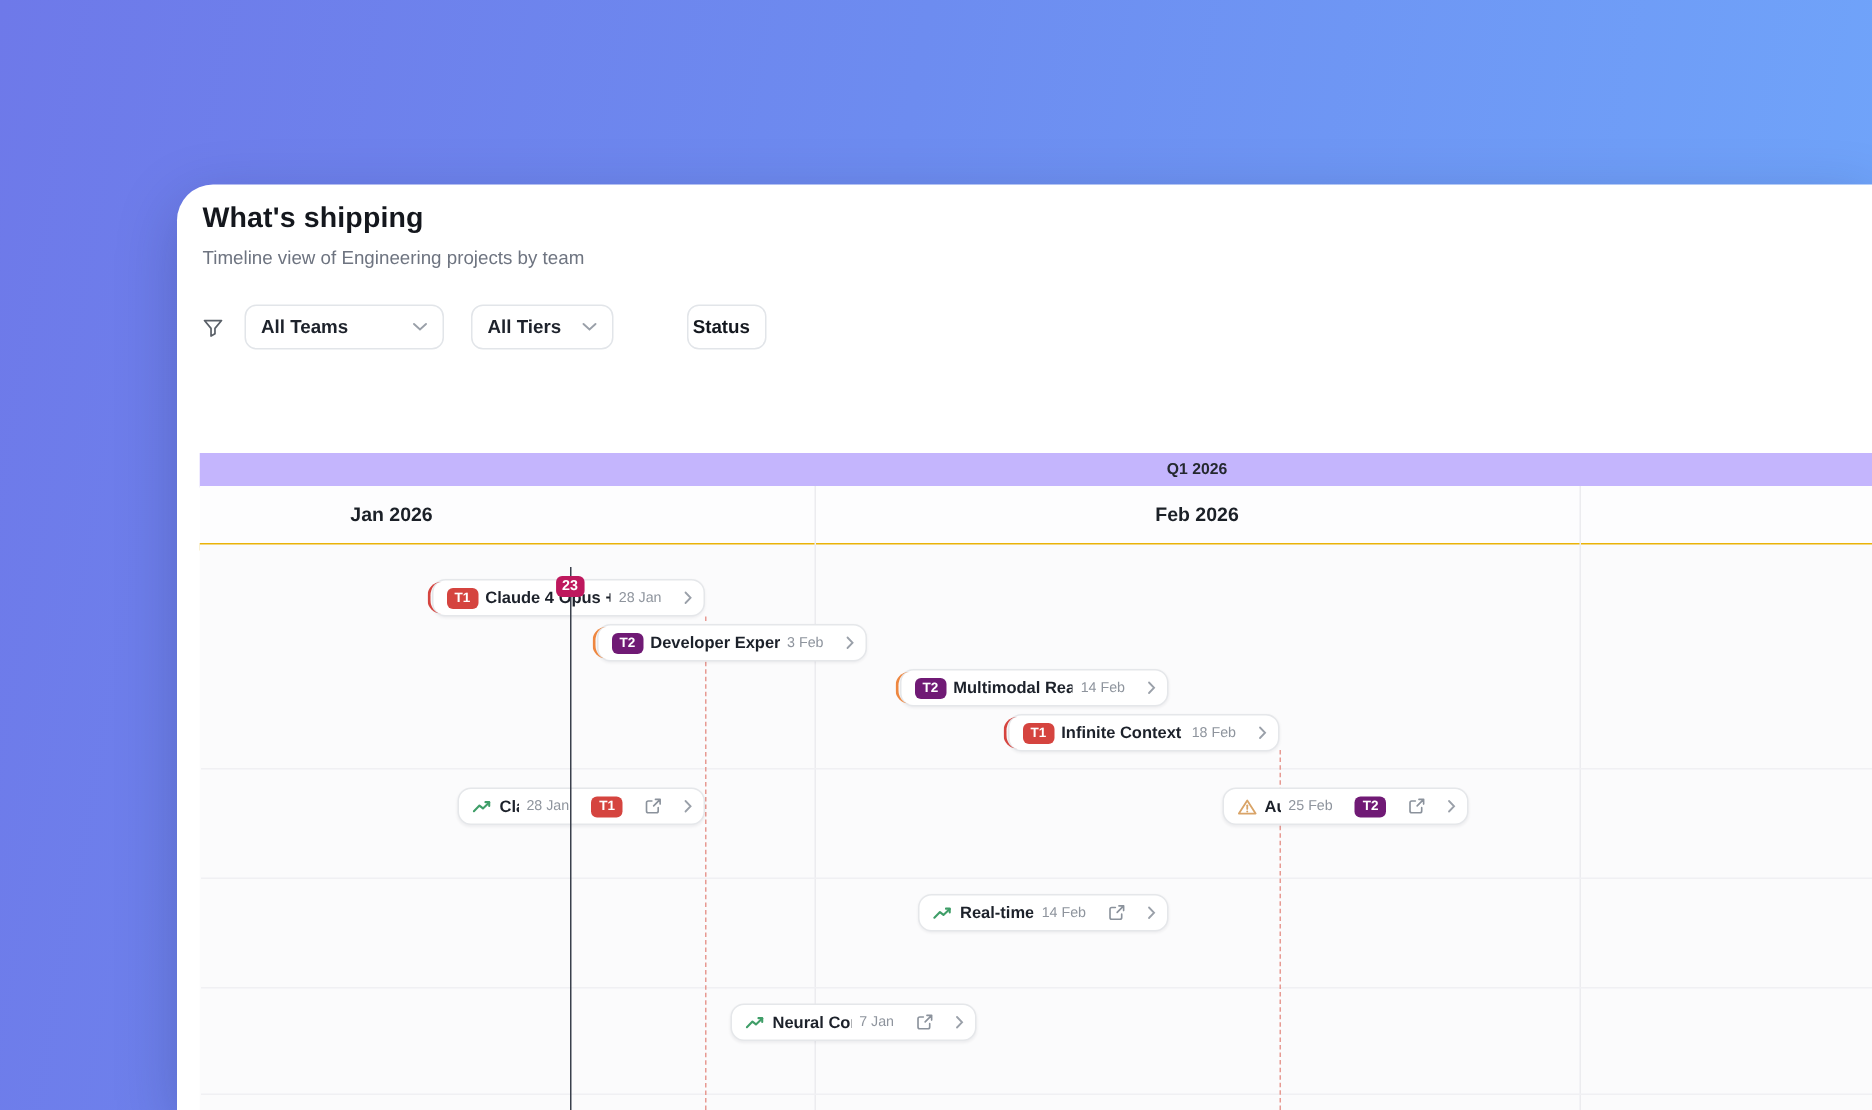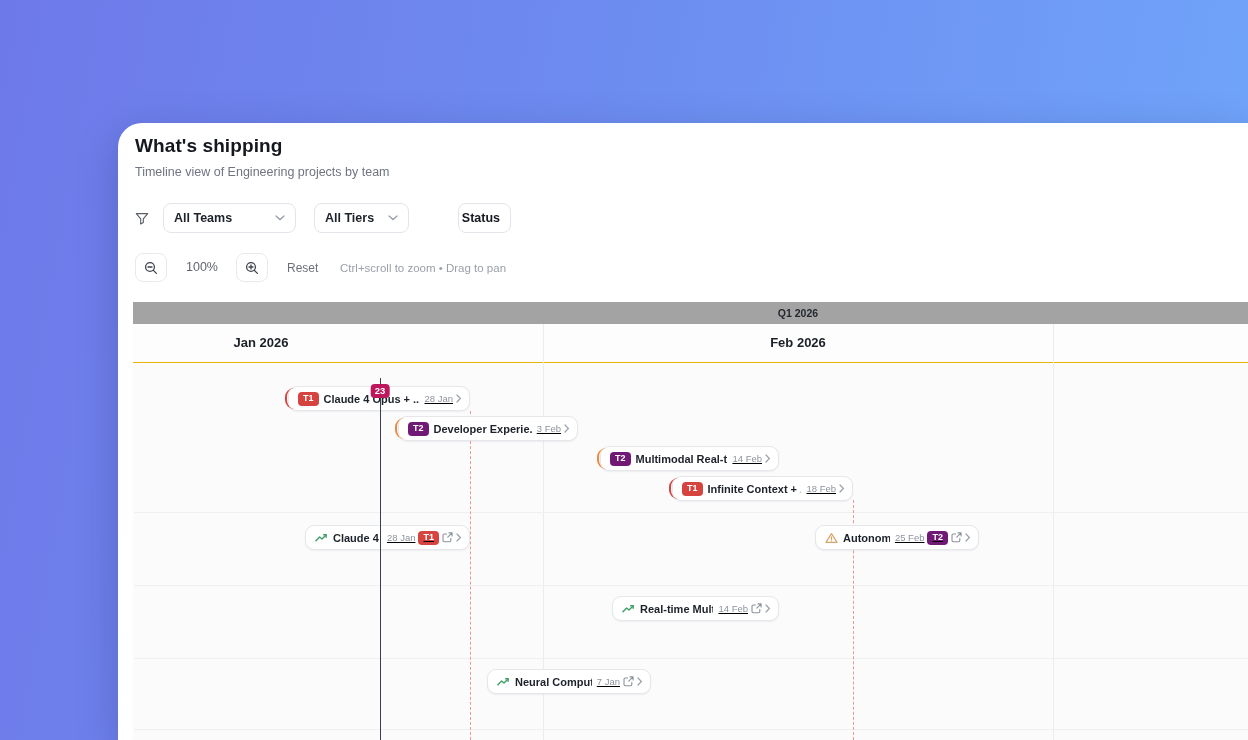--- a/index.html
+++ b/index.html
@@ -28,21 +28,21 @@
   .zoomrow{position:absolute;left:0;top:130px;width:100%;height:29px;}
   .zbtn{position:absolute;width:32px;height:29px;box-sizing:border-box;border:1px solid #e7e9ed;border-radius:8px;
     background:#fff;display:flex;align-items:center;justify-content:center;cursor:pointer;}
   .zb-out{left:17px;} .zb-in{left:118px;}
   .zlevel{position:absolute;left:58px;top:7px;width:52px;text-align:center;font-size:12.5px;color:#62666e;}
   .zreset{position:absolute;left:169px;top:8px;font-size:12px;color:#6b7078;cursor:pointer;}
   .zhint{position:absolute;left:222px;top:9px;font-size:11.5px;color:#9aa0a9;}
 
   
   .tl{position:absolute;left:15px;top:179px;right:0;bottom:0;overflow:hidden;}
-  .qbar{position:absolute;left:0;top:0;right:0;height:22px;background:#a3a3a3;border-bottom:1px solid #e6e7ea;}
+  .qbar{position:absolute;left:0;top:0;right:0;height:22px;background:#c4b5fd;border-bottom:1px solid #e6e7ea;}
   .qlabel{position:absolute;left:665px;top:5px;transform:translateX(-50%);
     font-size:10.5px;font-weight:700;color:#24282f;}
   .monthrow{position:absolute;left:0;top:22px;right:0;height:38px;background:#fdfdfe;border-bottom:5px solid #eab308;}
   .mlabel{position:absolute;top:11px;transform:translateX(-50%);font-size:13px;font-weight:600;color:#1b2027;}
   .m-jan{left:128px;} .m-feb{left:665px;}
   .lanes{position:absolute;left:0;top:61px;right:0;bottom:0;background:#fbfbfc;}
   .vline{position:absolute;top:22px;bottom:0;width:1px;background:#ececef;}
   .v1{left:410px;} .v2{left:920px;}
   .hline{position:absolute;left:1px;right:0;height:1px;background:#f0f0f3;}
   .h1{top:210px;} .h2{top:283px;} .h3{top:356px;} .h4{top:427px;}
@@ -51,21 +51,21 @@
   .today{position:absolute;left:247px;top:76px;bottom:0;width:0;border-left:1.5px solid #3a404c;z-index:3;}
   .todaybadge{position:absolute;left:247px;top:71px;transform:translateX(-50%);background:#be185d;color:#fff;
     font-size:9.5px;font-weight:700;padding:2px 4px;border-radius:4px;line-height:1;z-index:4;margin-top:11px;}
 
   
   .item{position:absolute;height:25px;box-sizing:border-box;background:#fff;border:1px solid #e5e7ea;
     border-radius:9px;display:flex;align-items:center;gap:5px;padding:0 7px 0 9px;
     box-shadow:0 1px 2px rgba(16,24,40,.06);z-index:2;cursor:pointer;}
   .itemtitle{font-size:11px;font-weight:600;color:#1c212a;white-space:nowrap;overflow:hidden;}
   .itemdate{font-size:9.5px;color:#8e949d;white-space:nowrap;}
-  .right{margin-left:auto;display:flex;align-items:center;gap:3px;text-decoration:underline;}
+  .right{margin-left:auto;display:flex;align-items:center;gap:15px;}
   .tier{font-size:9px;font-weight:700;color:#fff;padding:2.5px 5px;border-radius:4px;line-height:1;}
   .t1 .tier,.tier.t1{background:#d5443f;}
   .t2 .tier,.tier.t2{background:#701a75;}
   .bracket{position:absolute;left:-4px;top:1px;bottom:1px;width:8px;border-left:2px solid #d5443f;
     border-radius:9px 0 0 9px;}
   .t2 > .bracket{border-left-color:#ee8740;}
   .b1{left:155px;top:84px;width:182px;} .b2{left:265px;top:114px;width:180px;}
   .b3{left:467px;top:144px;width:179px;} .b4{left:539px;top:174px;width:181px;}
   .l1{left:172px;top:223px;width:165px;} .l2{left:682px;top:223px;width:164px;}
   .l3{left:479px;top:294px;width:167px;} .l4{left:354px;top:367px;width:164px;}
@@ -97,37 +97,20 @@
       <span>All Tiers</span>
       <svg width="10" height="6" viewBox="0 0 10 6">
           <path d="M1 1l4 3.6L9 1" fill="none" stroke="#9aa0a9" stroke-width="1.3" stroke-linecap="round"></path>
         </svg>
     </div>
     <div class="select btn-status">
       <span>Status</span>
     </div>
   </div>
 
-  <div class="zoomrow">
-    <div class="zbtn zb-out">
-      <svg width="14" height="14" viewBox="0 0 14 14">
-          <circle cx="6" cy="6" r="4.4" fill="none" stroke="#3d434d" stroke-width="1.3"></circle>
-          <path d="M9.4 9.4l3 3M4 6h4" fill="none" stroke="#3d434d" stroke-width="1.3" stroke-linecap="round"></path>
-        </svg>
-    </div>
-    <div class="zlevel">100%</div>
-    <div class="zbtn zb-in">
-      <svg width="14" height="14" viewBox="0 0 14 14">
-          <circle cx="6" cy="6" r="4.4" fill="none" stroke="#3d434d" stroke-width="1.3"></circle>
-          <path d="M9.4 9.4l3 3M4 6h4M6 4v4" fill="none" stroke="#3d434d" stroke-width="1.3" stroke-linecap="round"></path>
-        </svg>
-    </div>
-    <div class="zreset">Reset</div>
-    <div class="zhint">Ctrl+scroll to zoom • Drag to pan</div>
-  </div>
 
   <div class="tl">
     <div class="qbar">
       <span class="qlabel">Q1 2026</span>
     </div>
     <div class="monthrow">
       <span class="mlabel m-jan">Jan 2026</span>
       <span class="mlabel m-feb">Feb 2026</span>
     </div>
     <div class="lanes"></div>

